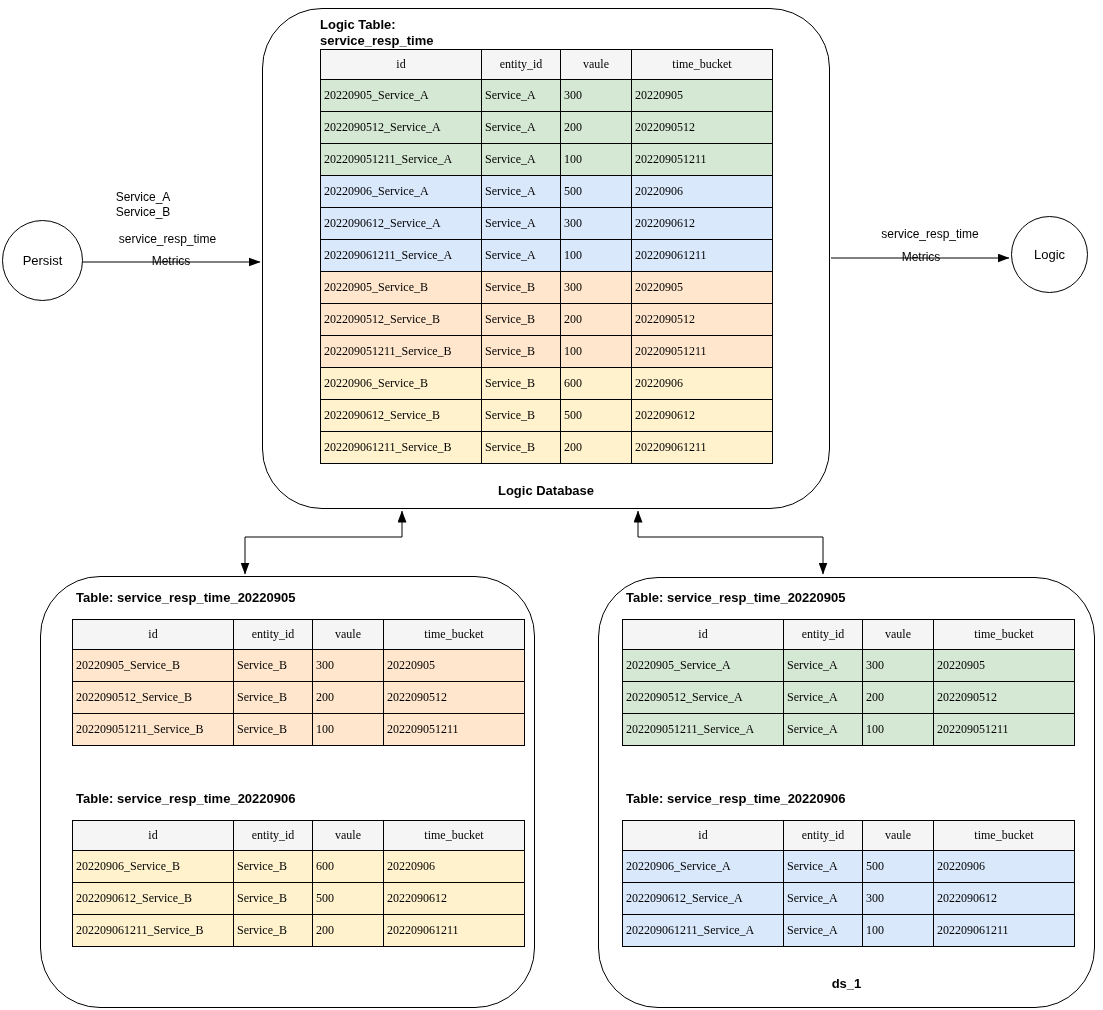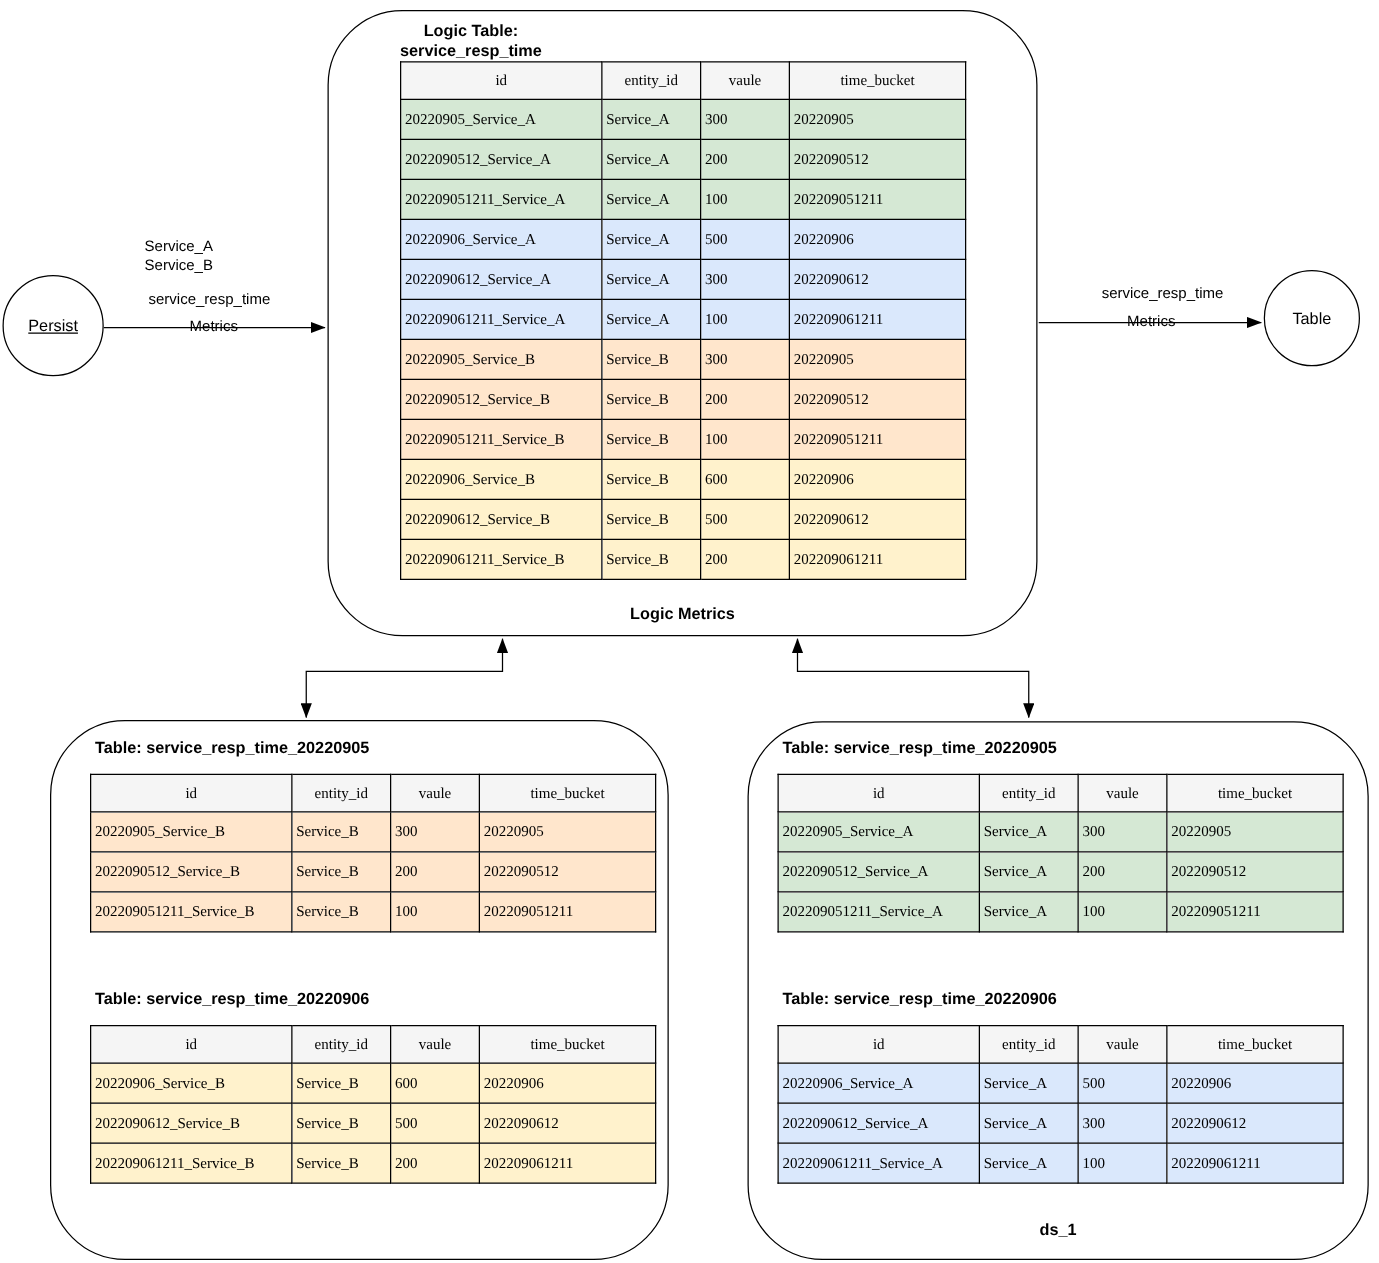--- a/index.html
+++ b/index.html
@@ -7,21 +7,21 @@
     position:relative;width:1103px;height:1010px;background:#ffffff;
     font-family:"Liberation Sans",sans-serif;color:#000;overflow:hidden;
   }
   #edges{position:absolute;left:0;top:0;width:1103px;height:1010px;pointer-events:none;}
   .roundbox{position:absolute;background:#fff;border:1px solid #000;border-radius:60px;box-sizing:border-box;}
   .circle{
     position:absolute;background:#fff;border:1px solid #000;border-radius:50%;
     display:flex;align-items:center;justify-content:center;font-size:13px;box-sizing:border-box;
   }
   .tbl-title{position:absolute;font-weight:bold;font-size:13px;white-space:nowrap;}
-  .tbl-title.two-line div{line-height:16px;text-align:center;}
+  .tbl-title.two-line div{line-height:16px;}
   .box-footer{position:absolute;left:0;right:0;text-align:center;font-weight:bold;font-size:13px;}
   .tbl{position:absolute;}
   .dtable{border-collapse:collapse;table-layout:fixed;width:452px;font-size:12px;font-family:Liberation Serif, serif;}
   .dtable th{
     background:#f5f5f5;border:1px solid #000;font-weight:normal;
     height:29px;text-align:center;padding:0;font-size:12px;
   }
   .dtable td{
     border:1px solid #000;height:31px;padding:0 2px 0 3px;
     overflow:hidden;white-space:nowrap;
@@ -38,26 +38,26 @@
       <marker id="arr" viewBox="0 0 12 9" markerWidth="12" markerHeight="9" refX="11.5" refY="4.5" orient="auto-start-reverse" markerUnits="userSpaceOnUse">
         <path d="M0,0 L12,4.5 L0,9 Z" fill="#000"></path>
       </marker>
     </defs>
     <path d="M 83 262 L 260 262" fill="none" stroke="#000" stroke-width="1" marker-end="url(#arr)"></path>
     <path d="M 831 258 L 1009 258" fill="none" stroke="#000" stroke-width="1" marker-end="url(#arr)"></path>
     <path d="M 402 511 L 402 537 L 245 537 L 245 574" fill="none" stroke="#000" stroke-width="1" marker-start="url(#arr)" marker-end="url(#arr)"></path>
     <path d="M 638 511 L 638 537 L 823 537 L 823 574" fill="none" stroke="#000" stroke-width="1" marker-start="url(#arr)" marker-end="url(#arr)"></path>
   </svg>
 
-  <div class="circle" style="left:2px;top:220px;width:81px;height:81px;text-decoration:underline;">
+  <div class="circle" style="left:2px;top:220px;width:81px;height:81px;">
     <span>Persist</span>
   </div>
 
   <div class="circle" style="left:1011px;top:216px;width:77px;height:77px;">
-    <span>Table</span>
+    <span>Logic</span>
   </div>
 
   <div class="edge-label" style="left:103px;top:190px;width:80px;">
     <div>Service_A</div>
     <div>Service_B</div>
   </div>
   <div class="edge-label" style="left:110px;top:232px;width:115px;">service_resp_time</div>
   <div class="edge-label" style="left:141px;top:254px;width:60px;">Metrics</div>
 
   <div class="edge-label" style="left:872px;top:227px;width:116px;">service_resp_time</div>
@@ -153,21 +153,21 @@
             </tr>
             <tr style="background: rgb(255, 242, 204);">
               <td>202209061211_Service_B</td>
               <td>Service_B</td>
               <td>200</td>
               <td>202209061211</td>
             </tr>
           </tbody>
         </table>
       </div>
-    <div class="box-footer" style="top:474px;">Logic Metrics</div>
+    <div class="box-footer" style="top:474px;">Logic Database</div>
   </div>
 
   <div class="roundbox" style="left:40px;top:576px;width:495px;height:432px;">
     <div class="tbl-title" style="left:35px;top:13px;">Table: service_resp_time_20220905</div>
     <div class="tbl" style="left:31px;top:42px;">
         <table class="dtable">
           <colgroup>
             <col style="width: 161px;">
             <col style="width: 79px;">
             <col style="width: 71px;">

